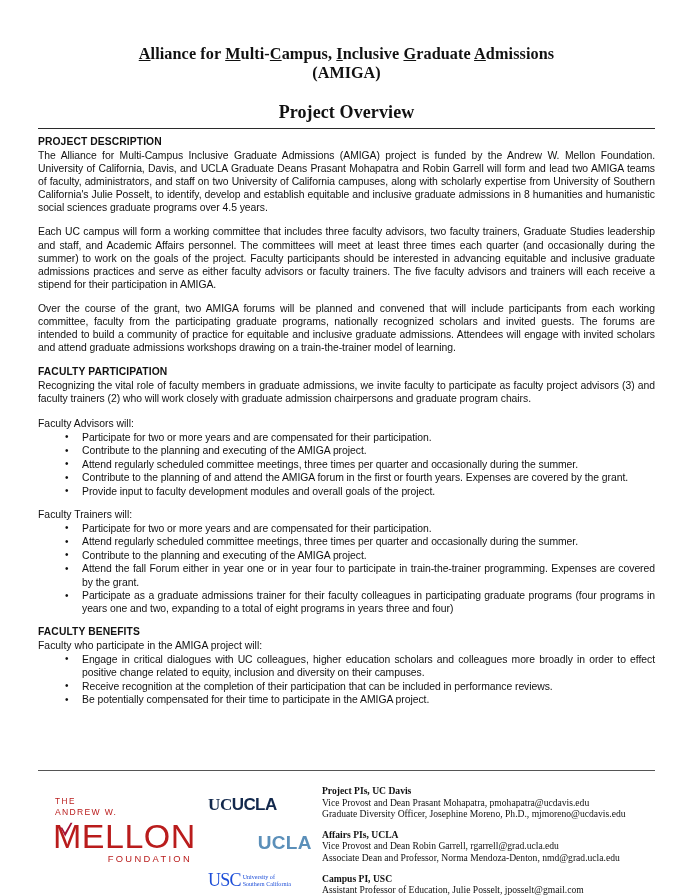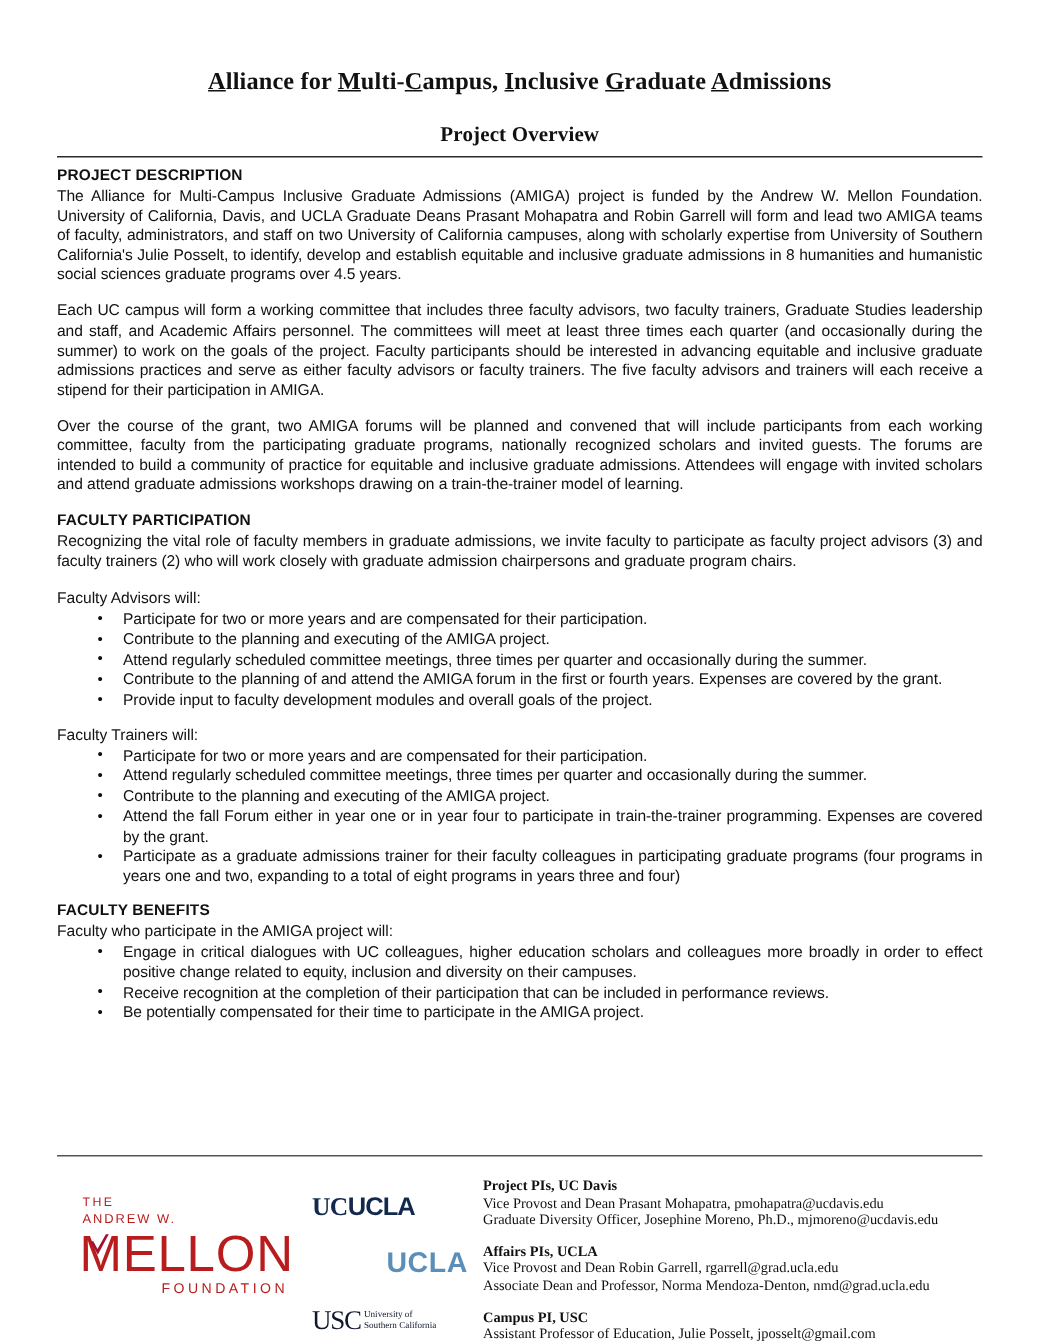--- a/index.html
+++ b/index.html
@@ -40,21 +40,21 @@
     font-family: "Liberation Serif", serif;
     font-weight: bold;
     font-size: 16.2px;
     line-height: 19px;
     text-align: center;
     margin: 0;
   }
   .section-head-center {
     font-family: "Liberation Serif", serif;
     font-weight: bold;
-    font-size: 14px;
+    font-size: 18px;
     text-align: center;
     margin: 19px 0 0 0;
     letter-spacing: 0.1px;
   }
   .rule {
     border: 0;
     border-top: 1.4px solid #2b2b2b;
     margin: 5px 0 0 0;
     width: 100%;
   }
@@ -246,20 +246,21 @@
   }
 </style>
 </head>
 <body>
 
 <div class="page">
 
   <h1 class="doc-title">
     <span id="title-rich"><span class="acr">A</span><span>lliance for </span><span class="acr">M</span><span>ulti-</span><span class="acr">C</span><span>ampus, </span><span class="acr">I</span><span>nclusive </span><span class="acr">G</span><span>raduate </span><span class="acr">A</span><span>dmissions</span></span>
   </h1>
+  <div class="doc-subtitle">(AMIGA)</div>
 
   <div class="section-head-center">Project Overview</div>
   <hr class="rule">
 
   <div class="body-wrap">
 
     <div>
       <div class="kicker">PROJECT DESCRIPTION</div>
       <p class="para">The Alliance for Multi-Campus Inclusive Graduate Admissions (AMIGA) project is funded by the Andrew W. Mellon Foundation. University of California, Davis, and UCLA Graduate Deans Prasant Mohapatra and Robin Garrell will form and lead two AMIGA teams of faculty, administrators, and staff on two University of California campuses, along with scholarly expertise from University of Southern California's Julie Posselt, to identify, develop and establish equitable and inclusive graduate admissions in 8 humanities and humanistic social sciences graduate programs over 4.5 years.</p>
       <p class="para">Each UC campus will form a working committee that includes three faculty advisors, two faculty trainers, Graduate Studies leadership and staff, and Academic Affairs personnel. The committees will meet at least three times each quarter (and occasionally during the summer) to work on the goals of the project. Faculty participants should be interested in advancing equitable and inclusive graduate admissions practices and serve as either faculty advisors or faculty trainers. The five faculty advisors and trainers will each receive a stipend for their participation in AMIGA.</p>
@@ -326,21 +327,21 @@
       <div class="uni-col">
         <div class="uni-row davis">
           <div class="ucdavis" id="ucdavis-logo" style="color: rgb(18, 40, 76);">
             <span class="uc">UC</span><span class="davis">UCLA</span>
           </div>
         </div>
         <div class="uni-row ucla">
           <div class="ucla-logo" id="ucla-logo" style="color: rgb(91, 143, 185);">UCLA</div>
         </div>
         <div class="uni-row usc">
-          <div class="usc-logo" id="usc-logo" style="color: #0f172a;">
+          <div class="usc-logo" id="usc-logo" style="color: #1d4ed8;">
             <span class="usc">USC</span>
             <span class="usc-sub">
               <span>University of</span><br>
               <span>Southern California</span>
             </span>
           </div>
         </div>
       </div>
 
       <div class="contacts">

